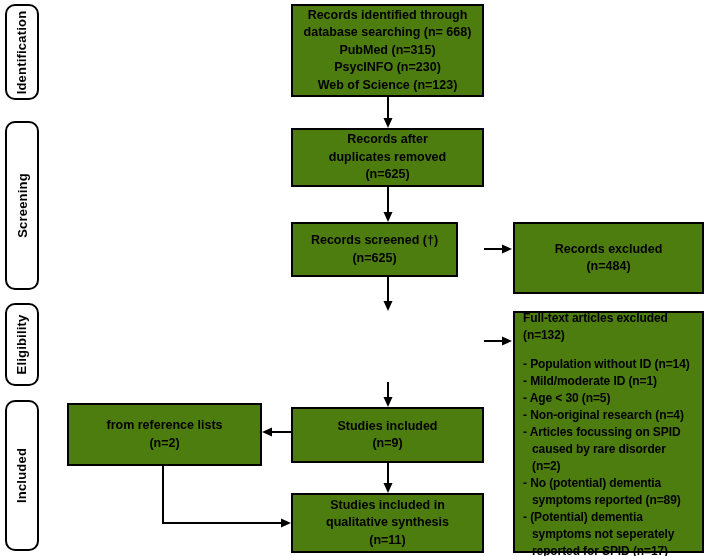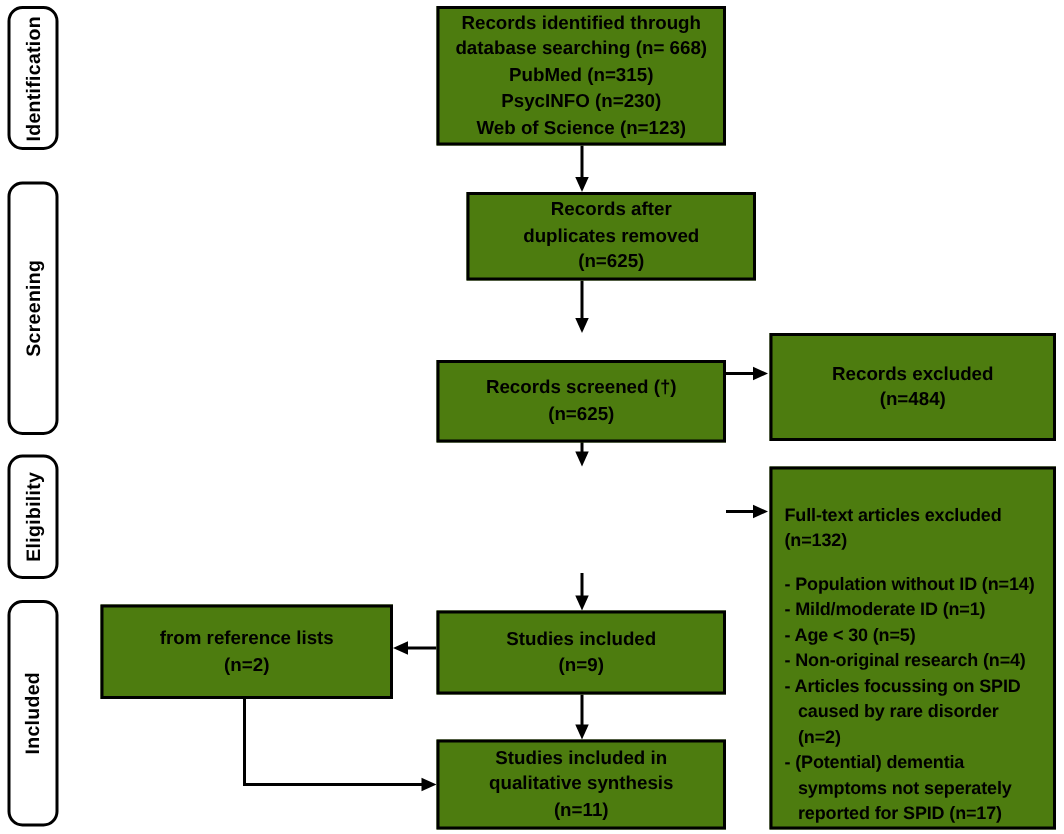--- a/index.html
+++ b/index.html
@@ -21,21 +21,21 @@
 
   .fbox {
     position:absolute; box-sizing:border-box; border:2px solid #000; background:#4d7c0f;
     display:flex; flex-direction:column; align-items:center; justify-content:center;
     text-align:center; font-weight:bold; font-size:12.5px; line-height:17.5px;
     padding:1px 2px;
   }
   .fbox .bl { white-space:nowrap; }
 
   .fbox.listbox {
-    align-items:flex-start; justify-content:flex-end; text-align:left;
+    align-items:flex-start; justify-content:center; text-align:left;
     padding:5px 6px 0 8px; font-size:12px; line-height:17px; letter-spacing:-0.1px;
   }
   .listbox .items { margin-top:12px; }
   .listbox .excl-item { padding-left:9px; text-indent:-9px; white-space:normal; }
 </style>
 </head>
 <body>
 
 <div id="canvas">
 
@@ -80,46 +80,47 @@
   </div>
 
   <div class="fbox" style="left:291px; top:4px; width:193px; height:93px;">
     <div class="bl">Records identified through</div>
     <div class="bl">database searching (n= 668)</div>
     <div class="bl">PubMed (n=315)</div>
     <div class="bl">PsycINFO (n=230)</div>
     <div class="bl">Web of Science (n=123)</div>
   </div>
 
-  <div class="fbox" style="left:291px; top:128px; width:193px; height:59px;margin-left:20px;">
+  <div class="fbox" style="left:291px; top:128px; width:193px; height:59px;">
     <div class="bl">Records after</div>
     <div class="bl">duplicates removed</div>
     <div class="bl">(n=625)</div>
   </div>
 
-  <div class="fbox" style="left:291px; top:240px; width:193px; height:55px;">
+  <div class="fbox" style="left:291px; top:222px; width:167px; height:55px;">
     <div class="bl">Records screened (†)</div>
     <div class="bl">(n=625)</div>
   </div>
 
   <div class="fbox" style="left:513px; top:222px; width:191px; height:72px;">
     <div class="bl">Records excluded</div>
     <div class="bl">(n=484)</div>
   </div>
 
 
   <div class="fbox listbox" style="left:513px; top:311px; width:191px; height:242px;">
     <div>Full-text articles excluded</div>
     <div>(n=132)</div>
     <div class="items">
       <div class="excl-item">- Population without ID (n=14)</div>
       <div class="excl-item">- Mild/moderate ID (n=1)</div>
       <div class="excl-item">- Age &lt; 30 (n=5)</div>
       <div class="excl-item">- Non-original research (n=4)</div>
       <div class="excl-item">- Articles focussing on SPID caused by rare disorder (n=2)</div>
+      <div class="excl-item">- No (potential) dementia symptoms reported (n=89)</div>
       <div class="excl-item">- (Potential) dementia symptoms not seperately reported for SPID (n=17)</div>
     </div>
   </div>
 
   <div class="fbox" style="left:291px; top:407px; width:193px; height:56px;">
     <div class="bl">Studies included</div>
     <div class="bl">(n=9)</div>
   </div>
 
   <div class="fbox" style="left:67px; top:403px; width:195px; height:63px;">

